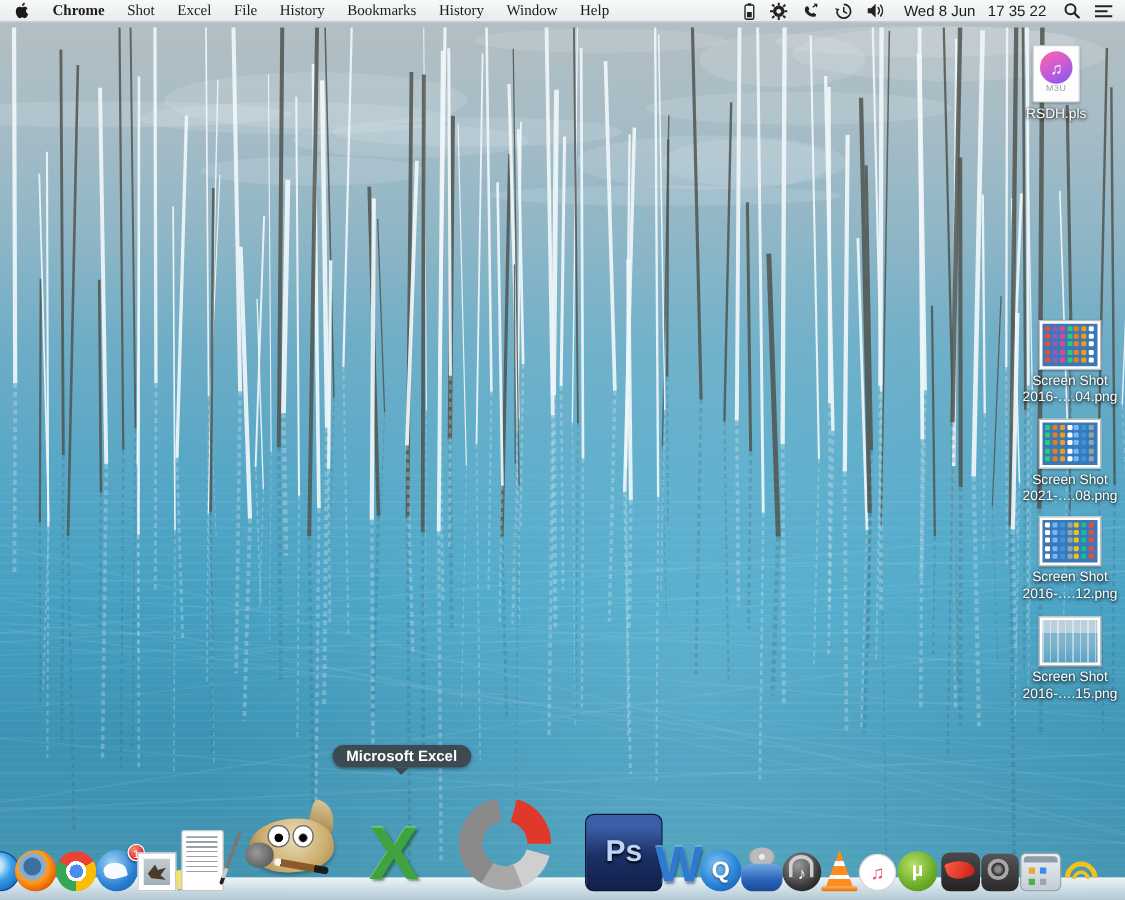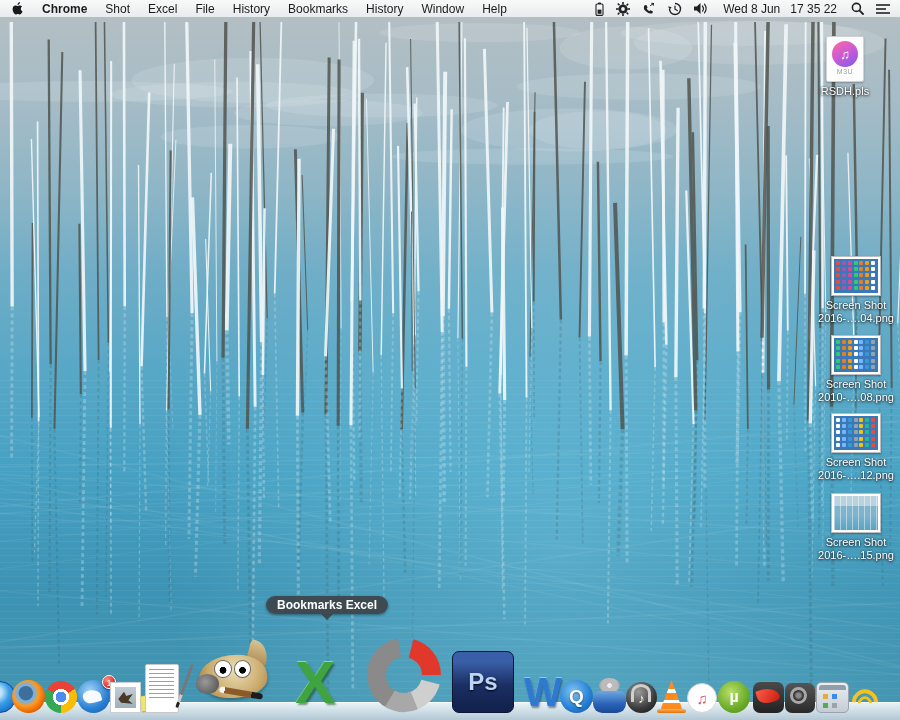--- a/index.html
+++ b/index.html
@@ -14,21 +14,21 @@
   .ripples{position:absolute;left:0;top:380px;width:100%;height:320px;
     background:repeating-linear-gradient(180deg,rgba(255,255,255,.05) 0 1px,transparent 1px 7px);pointer-events:none;}
 
   
   .menubar{position:absolute;left:0;top:0;width:100%;height:17px;z-index:50;
     background:linear-gradient(180deg,rgba(250,251,251,.97),rgba(233,237,239,.97));
     border-bottom:1px solid rgba(150,160,166,.65);
     display:flex;align-items:center;justify-content:space-between;
     font-size:12px;color:#1c1c1c;}
   .mb-left,.mb-right{display:flex;align-items:center;height:100%;}
-  .mb-item{padding:0 9px;height:100%;display:flex;align-items:center;cursor:default;}
+  .mb-item{padding:0 9px;height:100%;display:flex;align-items:center;cursor:default;font-family:Liberation Serif, serif;}
   .mb-appname{font-weight:bold;}
   .mb-apple{padding:0 10px 0 12px;}
   .mb-icon{padding:0 6px;display:flex;align-items:center;height:100%;}
   .mb-clock{padding:0 8px;white-space:pre;}
   .mb-clock .t{margin-left:10px;}
 
   
   .di{position:absolute;width:86px;text-align:center;color:#fff;font-size:11px;z-index:10;}
   .di .lbl{margin-top:3px;line-height:12.5px;text-shadow:0 1px 3px rgba(0,0,0,.85),0 0 2px rgba(0,0,0,.6);}
   .page{width:36px;height:44px;margin:0 auto;background:#fdfdfd;border:1px solid #cfd2d4;border-radius:2px;
@@ -580,21 +580,21 @@
             <span style="background: rgb(243, 156, 18);"></span>
             <span style="background: rgb(255, 255, 255);"></span>
             <span style="background: rgb(116, 185, 255);"></span>
             <span style="background: rgb(52, 152, 219);"></span>
             <span style="background: rgb(149, 165, 166);"></span>
           </div>
         </div>
       </div>
     <div class="lbl">
         <div>Screen Shot</div>
-        <div>2010-….08.png</div>
+        <div>2021-….08.png</div>
       </div>
   </div>
 
   <div class="di" style="left:813px;top:413px;">
     <div class="ss">
         <div class="ss-in">
           <div class="thumb-dots">
             <span style="background: rgb(255, 255, 255);"></span>
             <span style="background: rgb(116, 185, 255);"></span>
             <span style="background: rgb(52, 152, 219);"></span>
@@ -642,21 +642,21 @@
   <div class="di" style="left:813px;top:493px;">
     <div class="ss">
         <div class="ss-in ss-in4"></div>
       </div>
     <div class="lbl">
         <div>Screen Shot</div>
         <div>2016-….15.png</div>
       </div>
   </div>
 
-  <div class="tooltip">Bookmarks Excel</div>
+  <div class="tooltip">Microsoft Excel</div>
 
   <div class="dock-shelf"></div>
 
   <div class="dock-item" style="left:-16px;width:32px;height:32px">
       <div class="ic-safari"></div>
     </div>
   <div class="dock-item" style="left:12px;width:33px;height:33px">
       <div class="ic-firefox"></div>
     </div>
   <div class="dock-item" style="left:45px;width:32px;height:32px">
@@ -697,21 +697,21 @@
   <div class="dock-item" style="left:366px;width:76px;height:76px">
     <svg viewBox="0 0 36 36">
       <g fill="none" stroke-width="9">
         <circle r="13" cx="18" cy="18" stroke="#8a8a8a" stroke-dasharray="33 49" transform="rotate(115 18 18)"></circle>
         <circle r="13" cx="18" cy="18" stroke="#e0392b" stroke-dasharray="17 65" transform="rotate(-75 18 18)"></circle>
         <circle r="13" cx="18" cy="18" stroke="#cfcfcf" stroke-dasharray="14 68" transform="rotate(15 18 18)"></circle>
         <circle r="13" cx="18" cy="18" stroke="#a8a8a8" stroke-dasharray="12 70" transform="rotate(68 18 18)"></circle>
       </g>
     </svg>
   </div>
-  <div class="dock-item" style="left:452px;width:62px;height:62px">
+  <div class="dock-item" style="left:468px;width:62px;height:62px">
       <div class="ic-ps">
         <span>Ps</span>
       </div>
     </div>
   <div class="dock-item" style="left:524px;width:38px;height:42px">
       <div class="glyph-box">
         <span class="w-blue">W</span>
       </div>
     </div>
   <div class="dock-item" style="left:560px;width:33px;height:33px">

